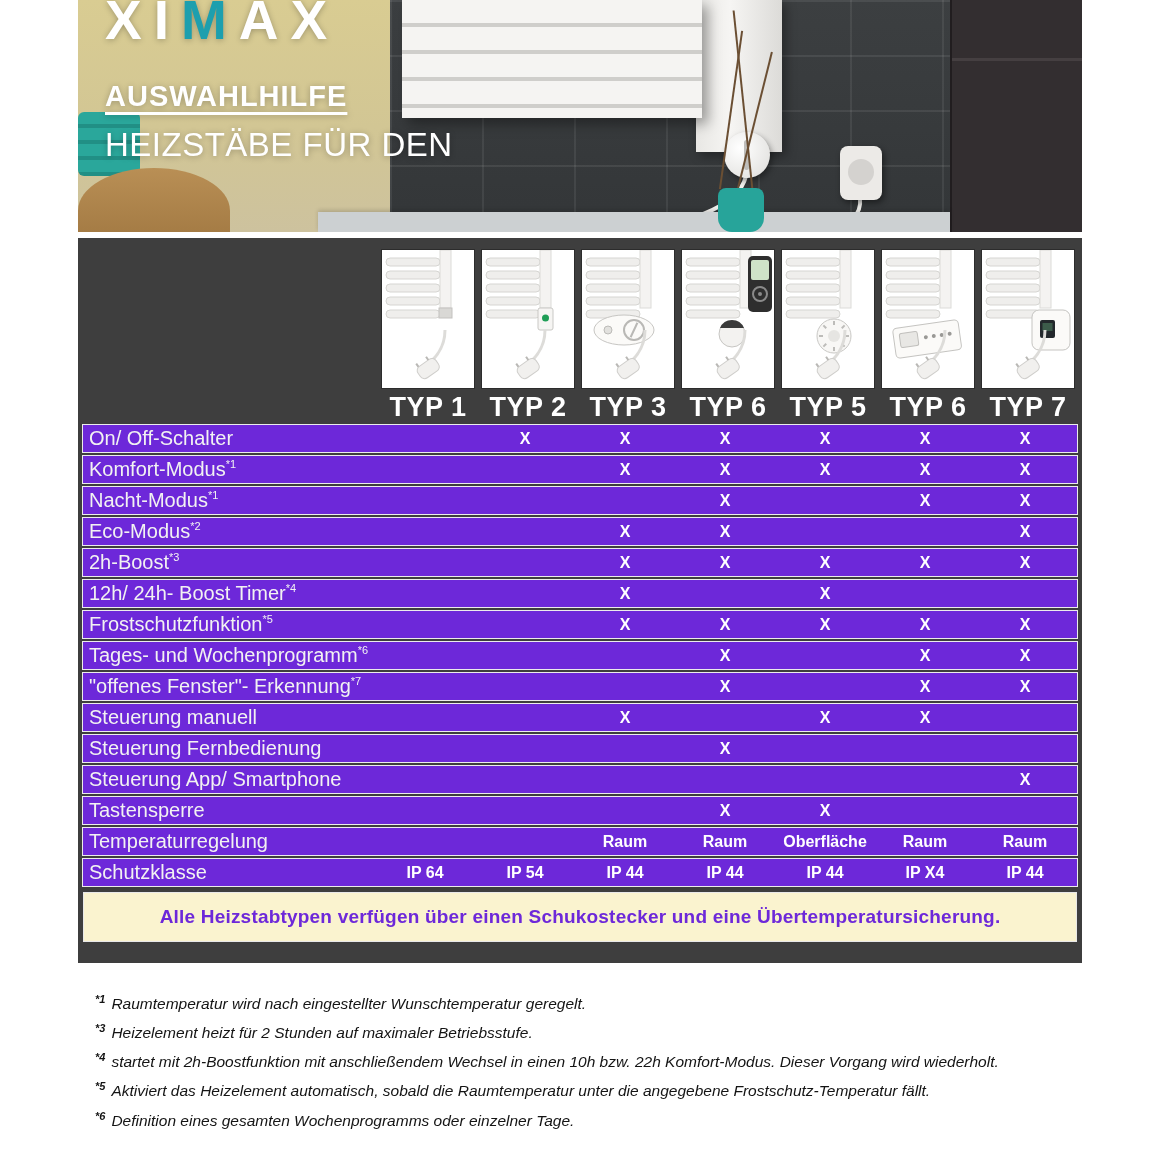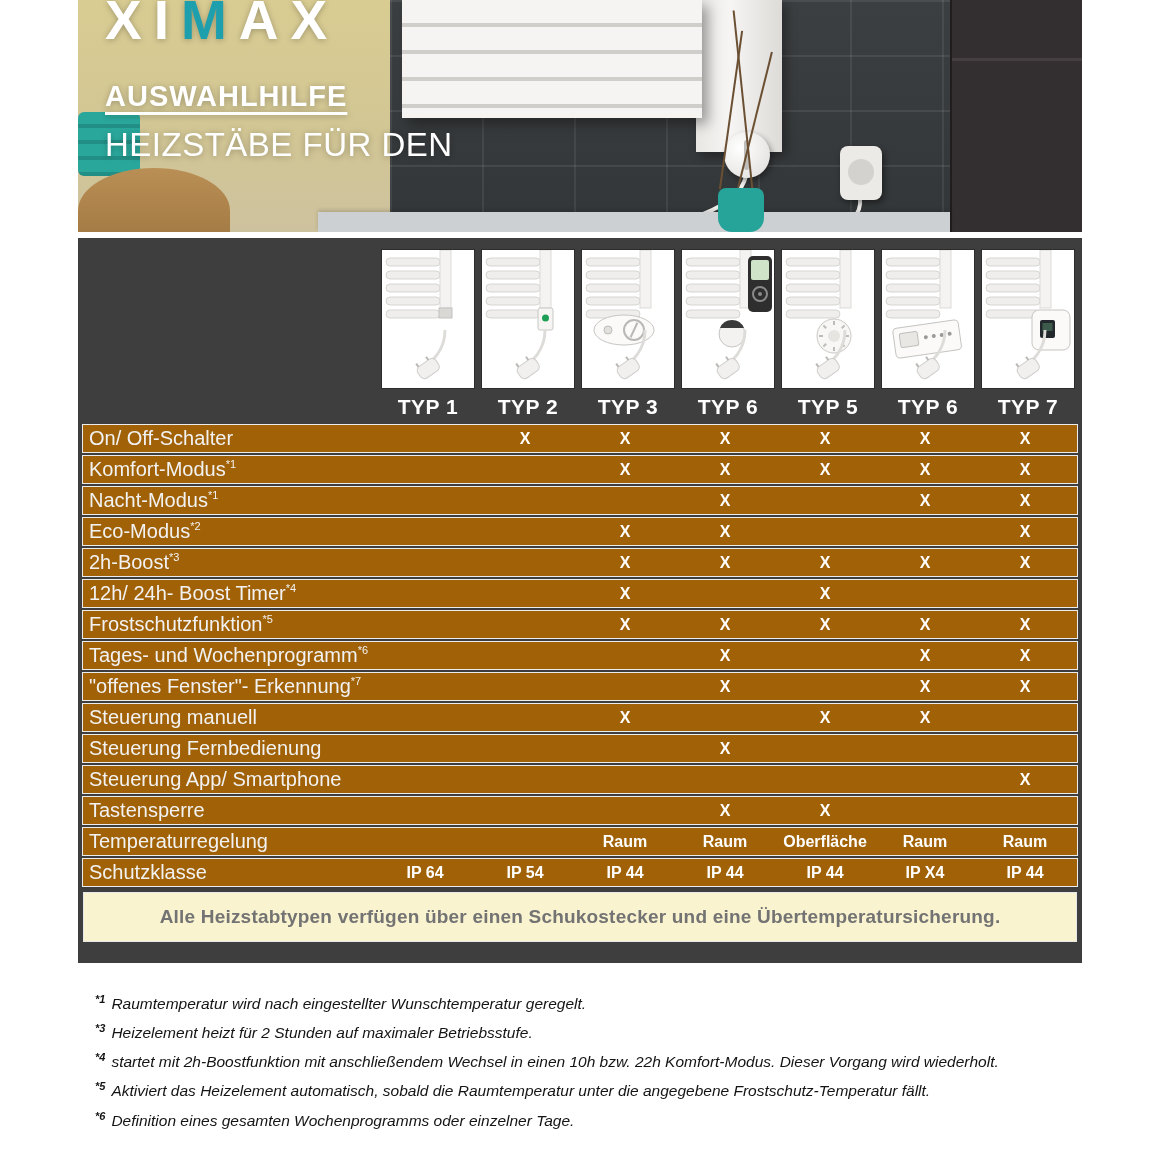--- a/index.html
+++ b/index.html
@@ -51,32 +51,32 @@
   .titles{font-size:33px;font-weight:normal;letter-spacing:.5px;line-height:44px;margin-top:10px;}
   
   .panel{
     margin:6px 0 0 78px;width:1004px;box-sizing:border-box;
     background:#3e3e3e;padding:12px 4px 22px 4px;
   }
   .grid{display:grid;grid-template-columns:296px repeat(7,100px);}
   .thumb-cell{height:138px;display:flex;align-items:flex-start;justify-content:center;}
   .thumb-box{width:92px;height:138px;background:#ffffff;box-shadow:0 0 0 1px #2c2c2c;}
   .colheads{margin-top:4px;height:30px;align-items:center;}
-  .colhead{color:#fff;font-size:21px;font-weight:bold;text-align:center;letter-spacing:.5px;}
+  .colhead{color:#fff;font-size:27px;font-weight:bold;text-align:center;letter-spacing:.5px;}
   .rows{margin-top:2px;}
   .bar{
     display:grid;grid-template-columns:292px repeat(7,100px);
-    border:1px solid #ececec;background:#a16207;height:27px;margin-bottom:2px;align-items:center;
+    border:1px solid #ececec;background:#6d28d9;height:27px;margin-bottom:2px;align-items:center;
   }
   .bar .rlabel{color:#f2f2f2;font-size:20px;padding-left:6px;white-space:nowrap;}
   .bar .rlabel sup{font-size:11px;}
   .bar .cell{color:#fff;font-weight:bold;font-size:16px;text-align:center;white-space:nowrap;}
   .note{
     margin:6px 2px 0 2px;background:#faf3cf;box-shadow:0 0 0 1px #e8e8e8;
-    padding:13px 20px;text-align:center;color:#737373;font-size:19px;font-weight:bold;letter-spacing:.2px;
+    padding:13px 20px;text-align:center;color:#6d28d9;font-size:19px;font-weight:bold;letter-spacing:.2px;
   }
   
   .footnotes{margin:24px 40px 0 95px;color:#141414;}
   .fnote{font-style:italic;font-size:15.5px;line-height:24px;white-space:nowrap;}
   .fnote sup{font-weight:bold;font-size:11px;margin-right:6px;}
 </style>
 </head>
 <body>
 
 <header class="hero">

